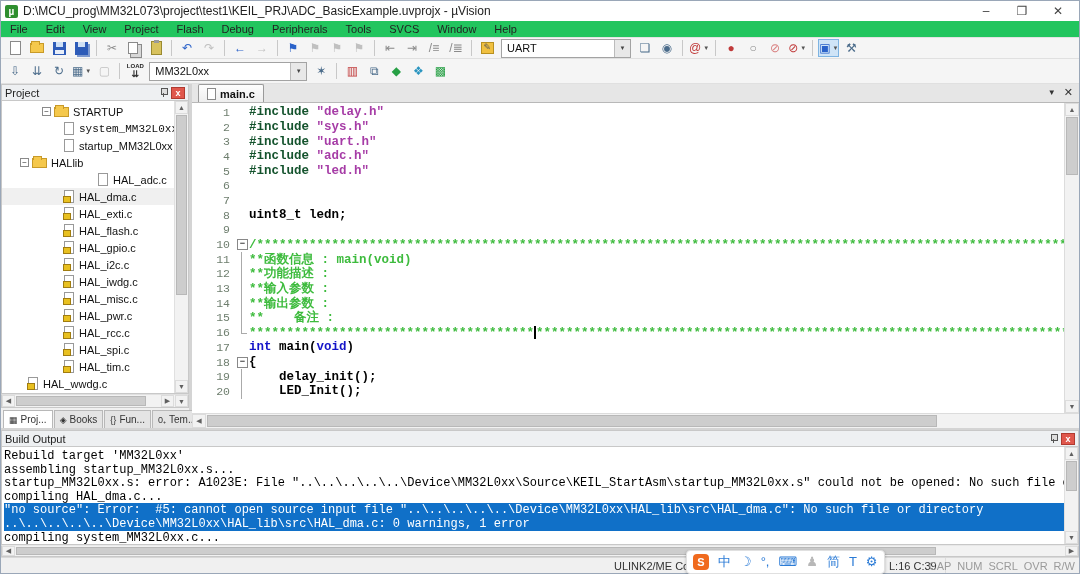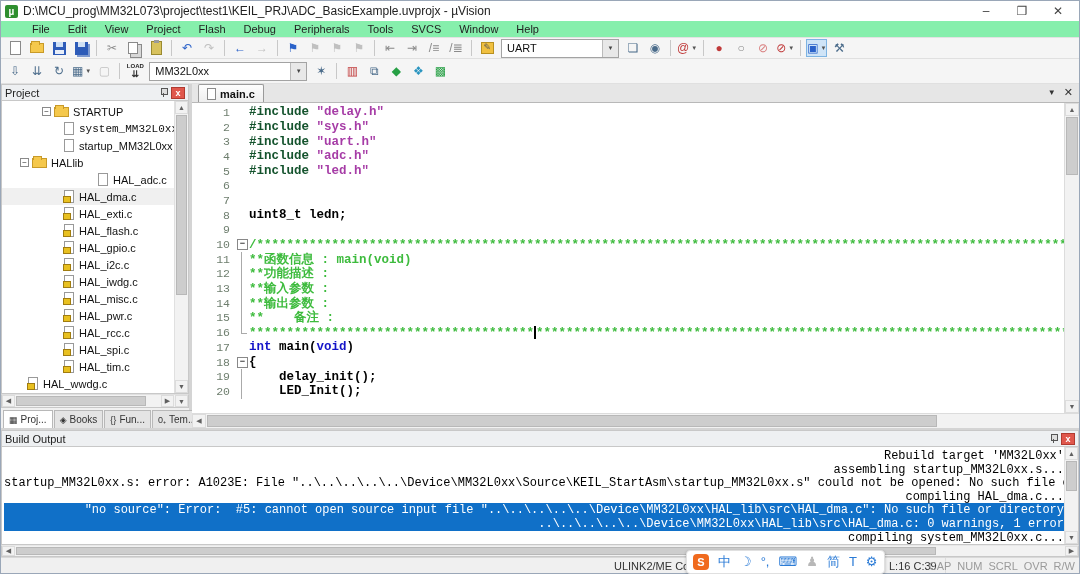--- a/index.html
+++ b/index.html
@@ -10,21 +10,21 @@
 
   
   .titlebar { height:20px; background:#ffffff; display:flex; align-items:center; padding:0 4px; flex:0 0 auto; }
   .app-logo { width:13px; height:13px; background:#2f8f2f; color:#fff; font-size:10px; line-height:13px;
     text-align:center; margin-right:5px; border-radius:2px; font-weight:bold; }
   .title-text { font-size:12px; color:#222; flex:1 1 auto; white-space:nowrap; overflow:hidden; }
   .win-btns { display:flex; gap:22px; padding-right:10px; color:#444; font-size:12px; }
   .win-btn { width:14px; text-align:center; cursor:default; }
 
   
-  .menubar { height:17px; background:#86efac; display:flex; align-items:center; padding-left:22px;
+  .menubar { height:17px; background:#22c55e; display:flex; align-items:center; padding-left:0;
     border-bottom:1px solid #e2e2e2; flex:0 0 auto; }
   .menu-item { font-size:11px; color:#222; padding:1px 9px; }
 
   
   .toolbar { display:flex; align-items:center; background:#f5f5f5; padding:1px 3px; flex:0 0 auto;
     border-bottom:1px solid #e0e0e0; }
   .toolbar.row1 { height:21px; }
   .toolbar.row2 { height:25px; }
   .tb-btn { min-width:20px; height:18px; display:flex; align-items:center; justify-content:center;
     font-size:12px; margin:0 1px; border:1px solid transparent; position:relative; }
@@ -123,21 +123,21 @@
   .seg-kw { color:#1414c8;text-align:right; } .seg-pl { color:#000; }
   .caret { display:inline-block; width:2px; height:13px; background:#000; vertical-align:middle; }
   .ed-vsb { width:15px; flex:0 0 auto; border-left:1px solid #dcdcdc; }
   .ed-hsb { height:15px; flex:0 0 auto; border-top:1px solid #dcdcdc; }
 
   
   .build-panel { flex:0 0 auto; height:129px; display:flex; flex-direction:column; background:#fff;
     border-top:2px solid #d4d4d4; }
   .bo-body { flex:1 1 auto; display:flex; min-height:0; border:1px solid #c8c8c8; border-top:none; }
   .bo-text { flex:1 1 auto; overflow:hidden; font-family:"Liberation Mono","DejaVu Sans Mono",monospace;
-    font-size:12px; color:#000; padding:2px 0 0 2px;text-align:right; }
+    font-size:12px; color:#000; padding:2px 0 0 2px; }
   .bo-line { height:13.6px; white-space:pre; }
   .bo-line.hl { background:#1070c8; color:#fff; }
   .bo-vsb { width:14px; flex:0 0 auto; border-left:1px solid #e0e0e0; }
   .bo-hsb { height:12px; flex:0 0 auto; border:1px solid #c8c8c8; border-top:1px solid #e8e8e8; }
 
   
   .statusbar { height:16px; background:#f0f0f0; border-top:1px solid #d8d8d8; display:flex; align-items:center;
     font-size:11px; color:#333; flex:0 0 auto; position:relative; }
   .sb-sec { padding:0 8px; border-right:1px solid #ddd; height:100%; display:flex; align-items:center; white-space:nowrap; }
   .sb-left { margin-left:605px; }
@@ -241,21 +241,21 @@
       <div class="tb-btn">
         <span class="g-gray">/≡</span>
       </div>
       <div class="tb-btn">
         <span class="g-gray">/≣</span>
       </div>
       <div class="tb-sep"></div>
       <div class="tb-btn">
         <span class="ic ic-book"></span>
       </div>
-      <div class="combo" style="width: 118px;">
+      <div class="combo" style="width: 130px;">
         <span class="combo-val">UART</span>
         <span class="combo-dd">▼</span>
       </div>
       <div class="tb-btn">
         <span class="g-steel">❏</span>
       </div>
       <div class="tb-btn">
         <span class="g-steel">◉</span>
       </div>
       <div class="tb-sep"></div>

